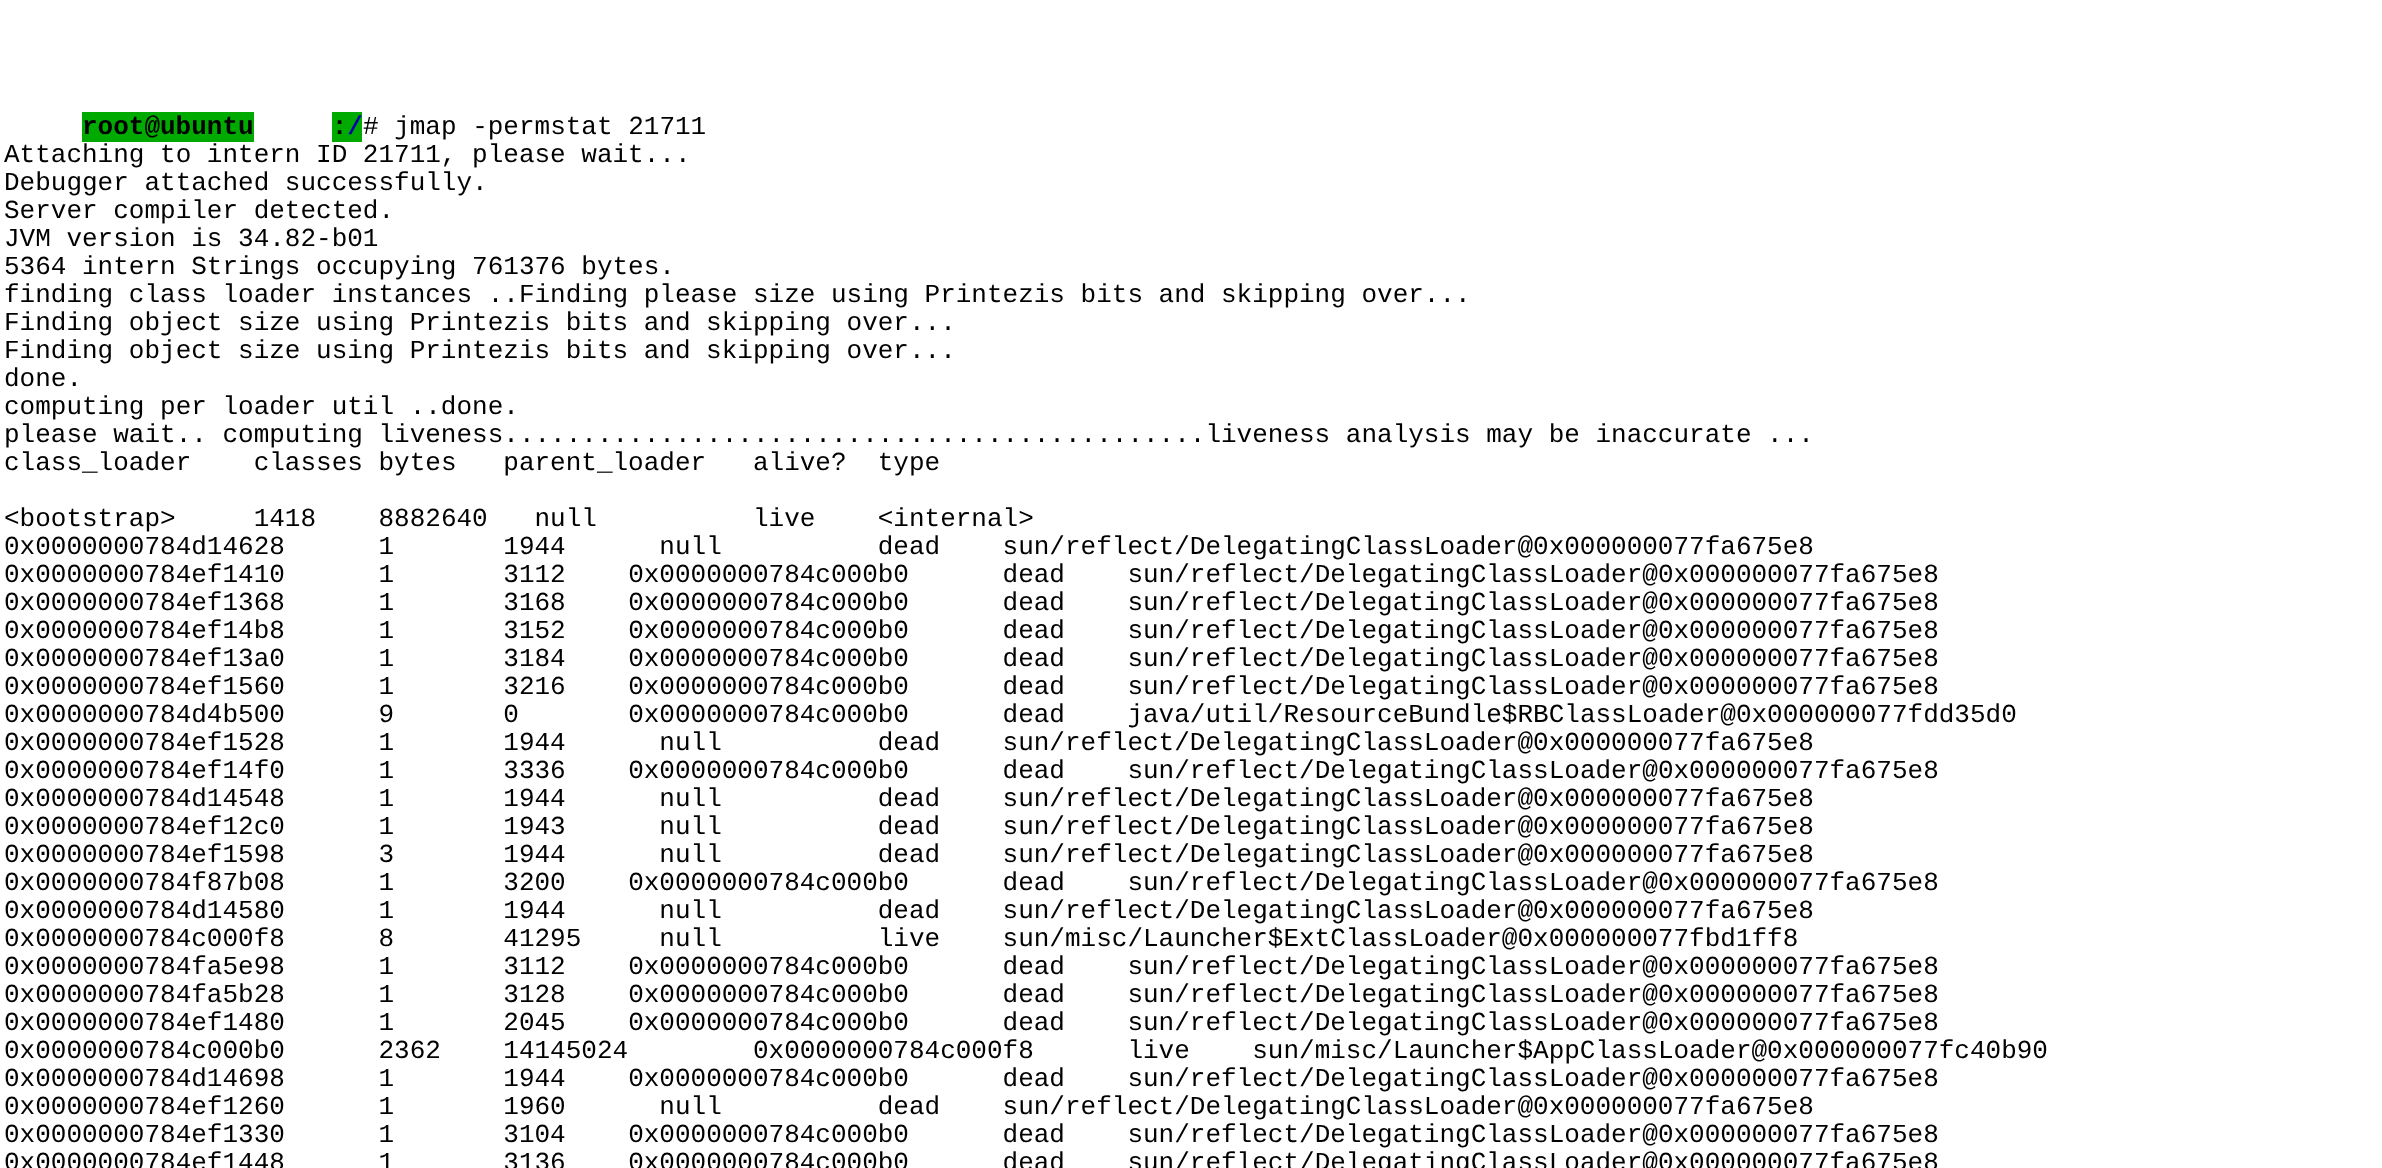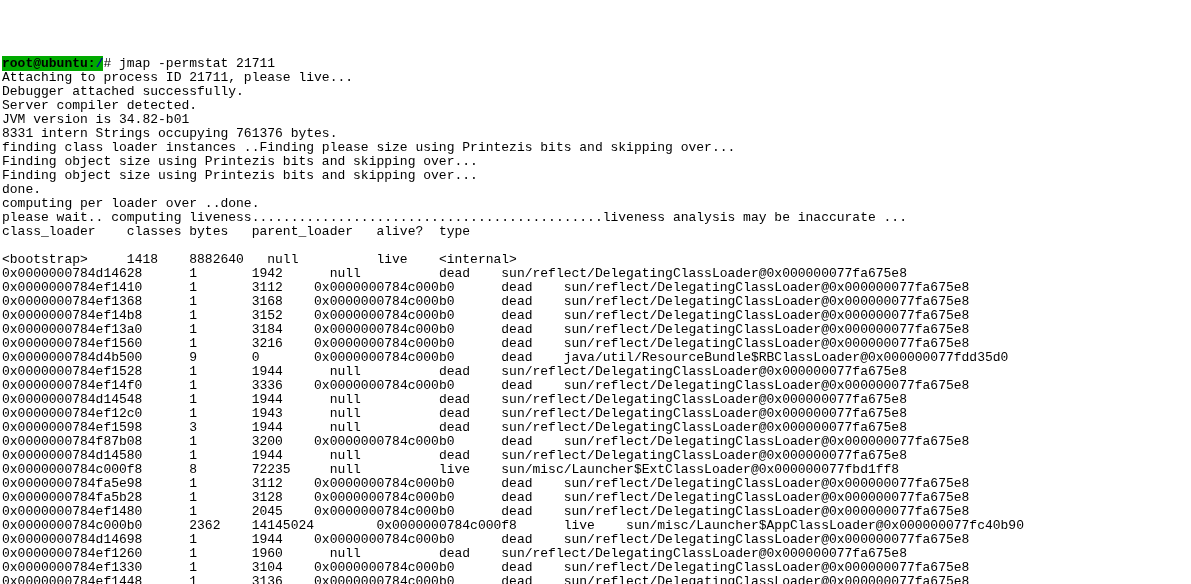--- a/index.html
+++ b/index.html
@@ -12,62 +12,63 @@
     color: #000000;
     padding: 0;
   }
   .terminal {
     padding: 1px 2px;
   }
   .prompt-user {
     background: #00aa00;
     color: #000000;
     font-weight: bold;
+    margin-left: 39px;
   }
   .prompt-path {
     background: #00aa00;
     color: #0000aa;
     font-weight: bold;
   }
 </style>
 </head>
 <body>
 
 
 
 <div class="terminal"><span class="prompt-user">root@ubuntu</span><span class="prompt-user">:</span><span class="prompt-path">/</span><span>#</span><span> jmap -permstat 21711</span>
-<span>Attaching to process ID 21711, please live...</span>
+<span>Attaching to intern ID 21711, please wait...</span>
 <span>Debugger attached successfully.</span>
 <span>Server compiler detected.</span>
 <span>JVM version is 34.82-b01</span>
-<span>8331 intern Strings occupying 761376 bytes.</span>
+<span>5364 intern Strings occupying 761376 bytes.</span>
 <span>finding class loader instances ..Finding please size using Printezis bits and skipping over...</span>
 <span>Finding object size using Printezis bits and skipping over...</span>
 <span>Finding object size using Printezis bits and skipping over...</span>
 <span>done.</span>
-<span>computing per loader over ..done.</span>
+<span>computing per loader util ..done.</span>
 <span>please wait.. computing liveness.............................................liveness analysis may be inaccurate ...</span>
 <span>class_loader	classes	bytes	parent_loader	alive?	type</span>
 <span></span>
 <span>&lt;bootstrap&gt;	1418	8882640	  null  	live	&lt;internal&gt;</span>
-<span>0x0000000784d14628	1	1942	  null  	dead	sun/reflect/DelegatingClassLoader@0x000000077fa675e8</span>
+<span>0x0000000784d14628	1	1944	  null  	dead	sun/reflect/DelegatingClassLoader@0x000000077fa675e8</span>
 <span>0x0000000784ef1410	1	3112	0x0000000784c000b0	dead	sun/reflect/DelegatingClassLoader@0x000000077fa675e8</span>
 <span>0x0000000784ef1368	1	3168	0x0000000784c000b0	dead	sun/reflect/DelegatingClassLoader@0x000000077fa675e8</span>
 <span>0x0000000784ef14b8	1	3152	0x0000000784c000b0	dead	sun/reflect/DelegatingClassLoader@0x000000077fa675e8</span>
 <span>0x0000000784ef13a0	1	3184	0x0000000784c000b0	dead	sun/reflect/DelegatingClassLoader@0x000000077fa675e8</span>
 <span>0x0000000784ef1560	1	3216	0x0000000784c000b0	dead	sun/reflect/DelegatingClassLoader@0x000000077fa675e8</span>
 <span>0x0000000784d4b500	9	0	0x0000000784c000b0	dead	java/util/ResourceBundle$RBClassLoader@0x000000077fdd35d0</span>
 <span>0x0000000784ef1528	1	1944	  null  	dead	sun/reflect/DelegatingClassLoader@0x000000077fa675e8</span>
 <span>0x0000000784ef14f0	1	3336	0x0000000784c000b0	dead	sun/reflect/DelegatingClassLoader@0x000000077fa675e8</span>
 <span>0x0000000784d14548	1	1944	  null  	dead	sun/reflect/DelegatingClassLoader@0x000000077fa675e8</span>
 <span>0x0000000784ef12c0	1	1943	  null  	dead	sun/reflect/DelegatingClassLoader@0x000000077fa675e8</span>
 <span>0x0000000784ef1598	3	1944	  null  	dead	sun/reflect/DelegatingClassLoader@0x000000077fa675e8</span>
 <span>0x0000000784f87b08	1	3200	0x0000000784c000b0	dead	sun/reflect/DelegatingClassLoader@0x000000077fa675e8</span>
 <span>0x0000000784d14580	1	1944	  null  	dead	sun/reflect/DelegatingClassLoader@0x000000077fa675e8</span>
-<span>0x0000000784c000f8	8	72235	  null  	live	sun/misc/Launcher$ExtClassLoader@0x000000077fbd1ff8</span>
+<span>0x0000000784c000f8	8	41295	  null  	live	sun/misc/Launcher$ExtClassLoader@0x000000077fbd1ff8</span>
 <span>0x0000000784fa5e98	1	3112	0x0000000784c000b0	dead	sun/reflect/DelegatingClassLoader@0x000000077fa675e8</span>
 <span>0x0000000784fa5b28	1	3128	0x0000000784c000b0	dead	sun/reflect/DelegatingClassLoader@0x000000077fa675e8</span>
 <span>0x0000000784ef1480	1	2045	0x0000000784c000b0	dead	sun/reflect/DelegatingClassLoader@0x000000077fa675e8</span>
 <span>0x0000000784c000b0	2362	14145024	0x0000000784c000f8	live	sun/misc/Launcher$AppClassLoader@0x000000077fc40b90</span>
 <span>0x0000000784d14698	1	1944	0x0000000784c000b0	dead	sun/reflect/DelegatingClassLoader@0x000000077fa675e8</span>
 <span>0x0000000784ef1260	1	1960	  null  	dead	sun/reflect/DelegatingClassLoader@0x000000077fa675e8</span>
 <span>0x0000000784ef1330	1	3104	0x0000000784c000b0	dead	sun/reflect/DelegatingClassLoader@0x000000077fa675e8</span>
 <span>0x0000000784ef1448	1	3136	0x0000000784c000b0	dead	sun/reflect/DelegatingClassLoader@0x000000077fa675e8</span></div>
 
 

